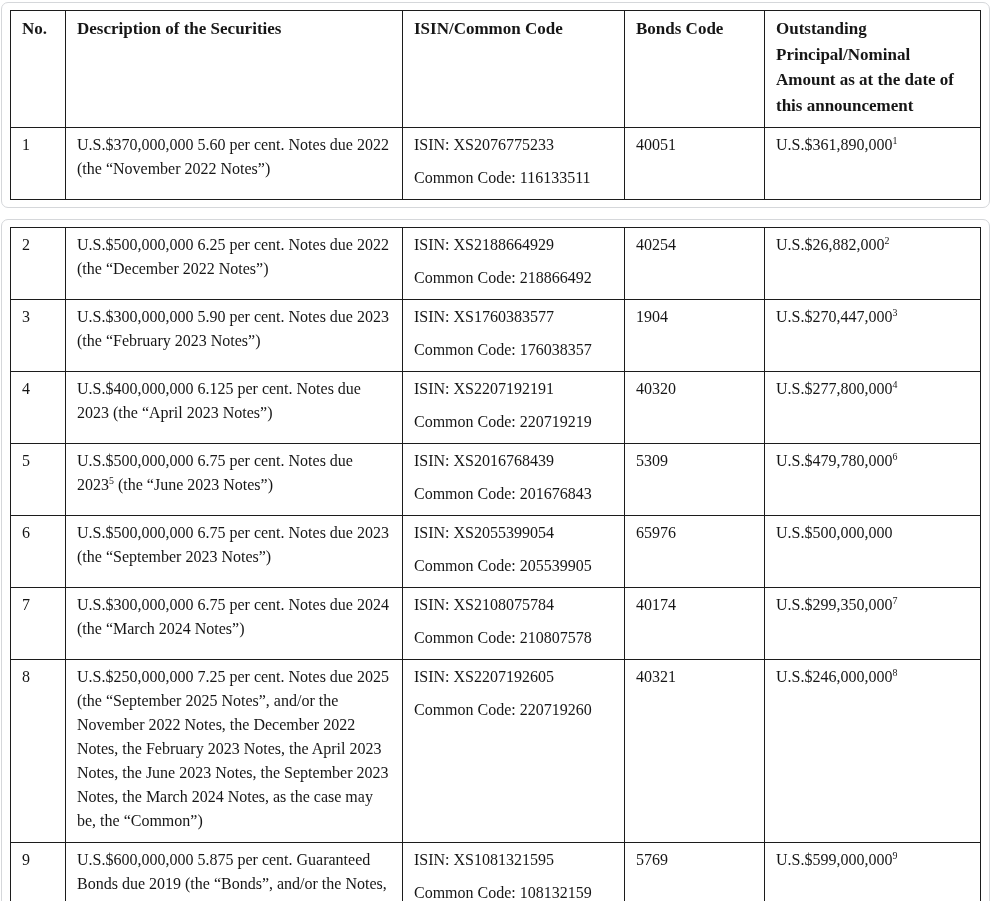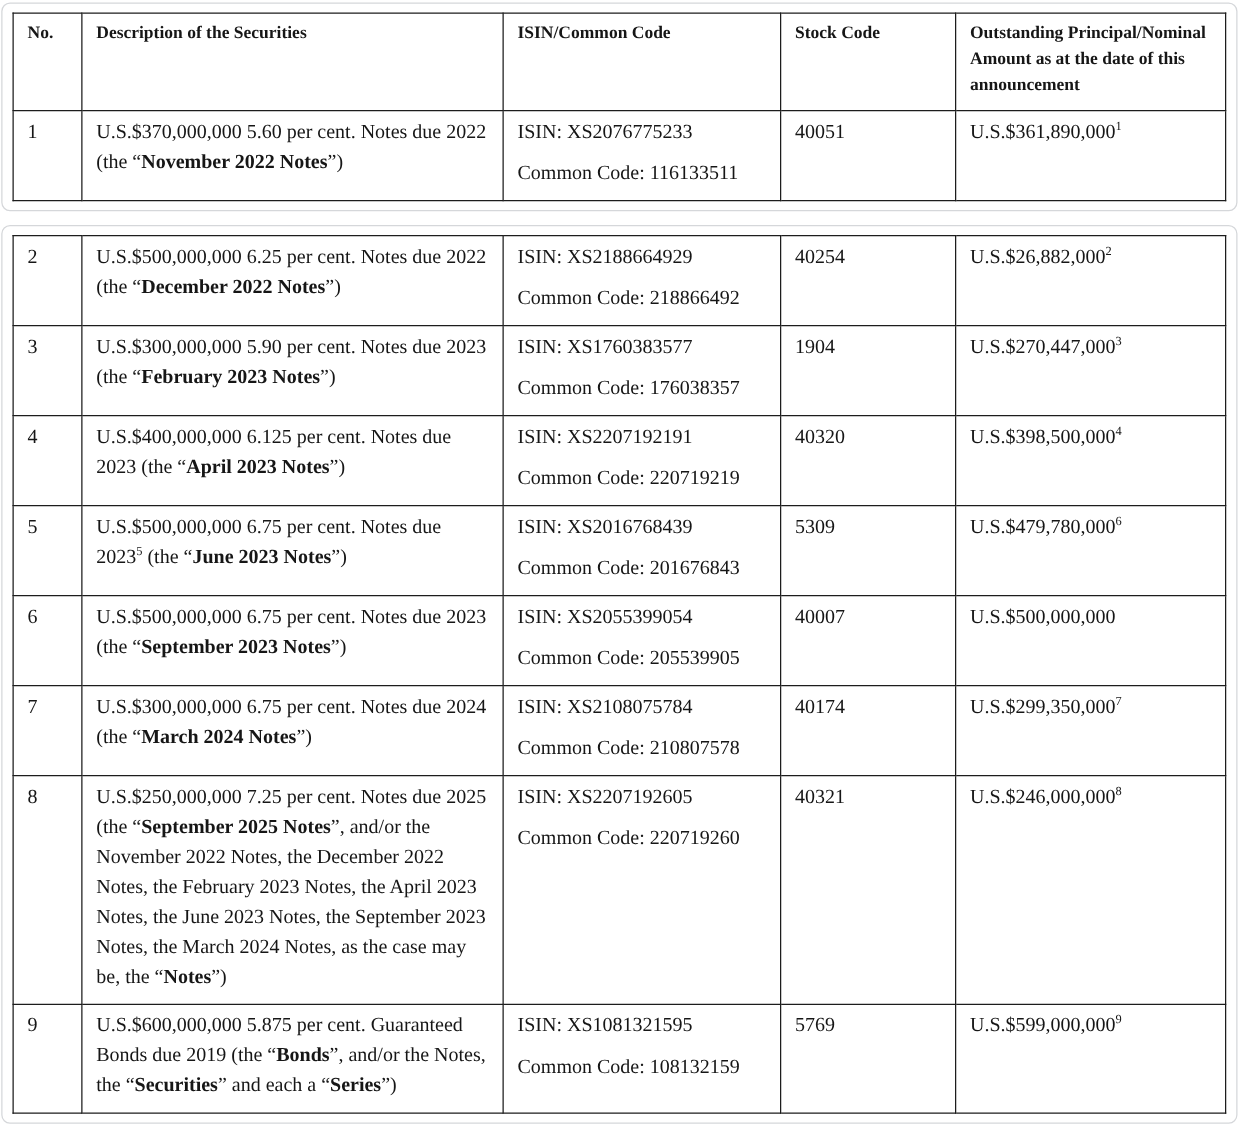--- a/index.html
+++ b/index.html
@@ -32,31 +32,31 @@
   table.securities th,
   table.securities td {
     border: 1.5px solid #1c1c1c;
     vertical-align: top;
     text-align: left;
     padding: 5px 10px 9px 11px;
     word-wrap: break-word;
   }
   table.securities th {
     font-weight: 700;
-    font-size: 14px;
+    font-size: 17px;
     margin-left: 20px;
   }
   .col-no { width: 55px; }
   .col-desc { width: 337px; }
   .col-isin { width: 222px; }
   .col-stock { width: 140px; }
   .col-amount { width: 216px; }
   .isin-line { margin: 0; }
   .code-line { margin: 9px 0 0 0; }
-  .rich b, .rich .b { font-weight: 700; }
+  .rich b, .rich .b { font-weight: 400; }
   sup {
     font-size: 62%;
     line-height: 0;
     vertical-align: super;
   }
 </style>
 </head>
 <body>
 
 <section class="card first">
@@ -66,21 +66,21 @@
         <col class="col-desc">
         <col class="col-isin">
         <col class="col-stock">
         <col class="col-amount">
     </colgroup>
     <thead>
       <tr>
         <th>No.</th>
         <th>Description of the Securities</th>
         <th>ISIN/Common Code</th>
-        <th>Stock Code</th>
+        <th>Bonds Code</th>
         <th>Outstanding Principal/Nominal Amount as at the date of this announcement</th>
       </tr>
     </thead>
     <tbody>
       <tr>
         <td>1</td>
         <td class="rich"><span>U.S.$370,000,000 5.60 per cent. Notes due 2022 (the “</span><span class="b">November 2022 Notes</span><span>”)</span></td>
         <td>
           <p class="isin-line">ISIN: XS2076775233</p>
           <p class="code-line">Common Code: 116133511</p>
@@ -123,55 +123,55 @@
         <td class="rich"><span>U.S.$270,447,000</span><sup>3</sup></td>
       </tr>
       <tr>
         <td>4</td>
         <td class="rich"><span>U.S.$400,000,000 6.125 per cent. Notes due 2023 (the “</span><span class="b">April 2023 Notes</span><span>”)</span></td>
         <td>
           <p class="isin-line">ISIN: XS2207192191</p>
           <p class="code-line">Common Code: 220719219</p>
         </td>
         <td>40320</td>
-        <td class="rich"><span>U.S.$398,500,000</span><sup>4</sup></td>
+        <td class="rich"><span>U.S.$277,800,000</span><sup>4</sup></td>
       </tr>
       <tr>
         <td>5</td>
         <td class="rich"><span>U.S.$500,000,000 6.75 per cent. Notes due 2023</span><sup>5</sup><span> (the “</span><span class="b">June 2023 Notes</span><span>”)</span></td>
         <td>
           <p class="isin-line">ISIN: XS2016768439</p>
           <p class="code-line">Common Code: 201676843</p>
         </td>
         <td>5309</td>
         <td class="rich"><span>U.S.$479,780,000</span><sup>6</sup></td>
       </tr>
       <tr>
         <td>6</td>
         <td class="rich"><span>U.S.$500,000,000 6.75 per cent. Notes due 2023 (the “</span><span class="b">September 2023 Notes</span><span>”)</span></td>
         <td>
           <p class="isin-line">ISIN: XS2055399054</p>
           <p class="code-line">Common Code: 205539905</p>
         </td>
-        <td>40007</td>
+        <td>65976</td>
         <td class="rich"><span>U.S.$500,000,000</span></td>
       </tr>
       <tr>
         <td>7</td>
         <td class="rich"><span>U.S.$300,000,000 6.75 per cent. Notes due 2024 (the “</span><span class="b">March 2024 Notes</span><span>”)</span></td>
         <td>
           <p class="isin-line">ISIN: XS2108075784</p>
           <p class="code-line">Common Code: 210807578</p>
         </td>
         <td>40174</td>
         <td class="rich"><span>U.S.$299,350,000</span><sup>7</sup></td>
       </tr>
       <tr>
         <td>8</td>
-        <td class="rich"><span>U.S.$250,000,000 7.25 per cent. Notes due 2025 (the “</span><span class="b">September 2025 Notes</span><span>”, and/or the November 2022 Notes, the December 2022 Notes, the February 2023 Notes, the April 2023 Notes, the June 2023 Notes, the September 2023 Notes, the March 2024 Notes, as the case may be, the “</span><span class="b">Notes</span><span>”)</span></td>
+        <td class="rich"><span>U.S.$250,000,000 7.25 per cent. Notes due 2025 (the “</span><span class="b">September 2025 Notes</span><span>”, and/or the November 2022 Notes, the December 2022 Notes, the February 2023 Notes, the April 2023 Notes, the June 2023 Notes, the September 2023 Notes, the March 2024 Notes, as the case may be, the “</span><span class="b">Common</span><span>”)</span></td>
         <td>
           <p class="isin-line">ISIN: XS2207192605</p>
           <p class="code-line">Common Code: 220719260</p>
         </td>
         <td>40321</td>
         <td class="rich"><span>U.S.$246,000,000</span><sup>8</sup></td>
       </tr>
       <tr>
         <td>9</td>
         <td class="rich"><span>U.S.$600,000,000 5.875 per cent. Guaranteed Bonds due 2019 (the “</span><span class="b">Bonds</span><span>”, and/or the Notes, the “</span><span class="b">Securities</span><span>” and each a “</span><span class="b">Series</span><span>”)</span></td>

